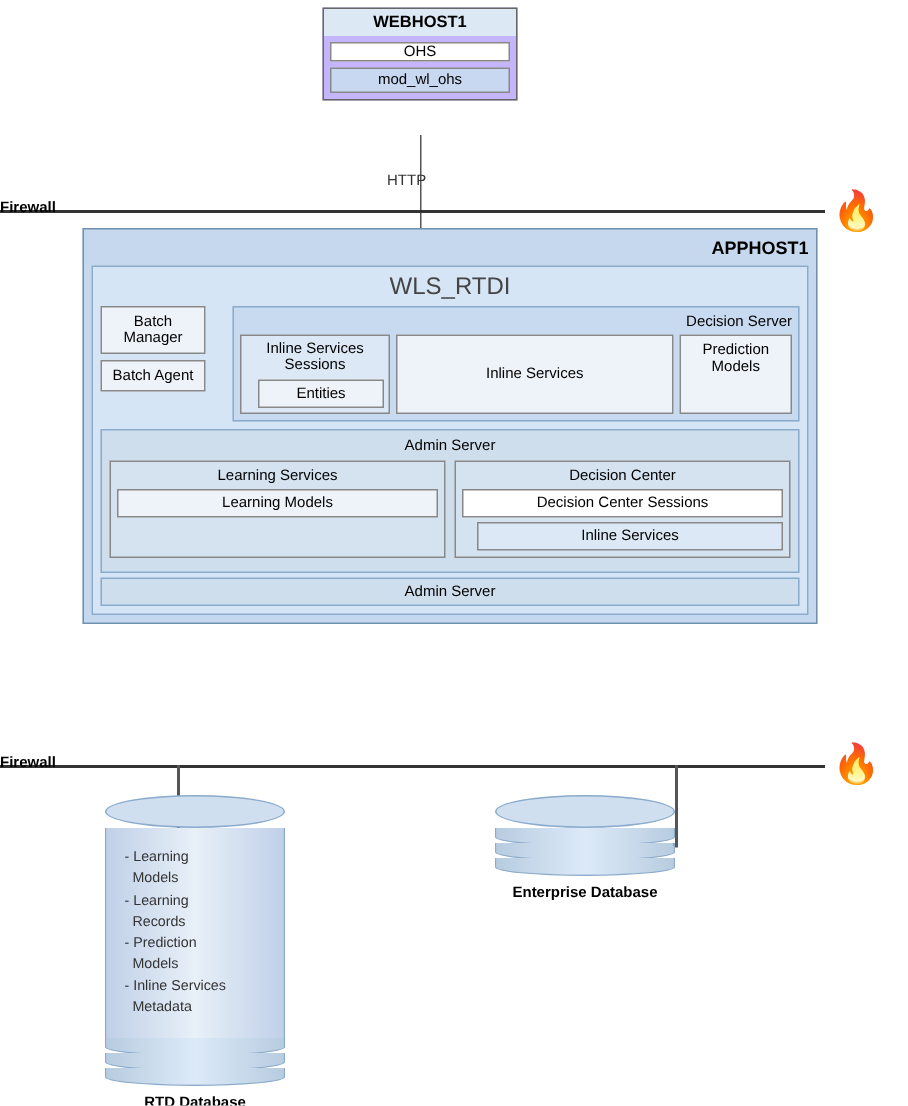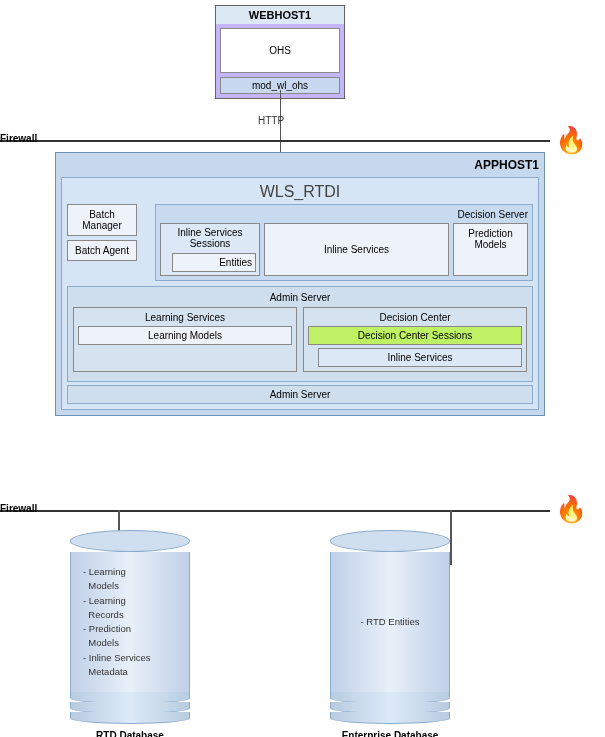--- a/index.html
+++ b/index.html
@@ -32,21 +32,21 @@
       text-align: center;
     }
     .webhost-title {
       font-weight: bold;
       font-size: 11px;
       padding: 3px;
       background: #dde8f5;
     }
     .webhost-ohs {
       font-size: 10px;
-      padding: 16px;
+      padding: 0;
       border: 1px solid #888;
       margin: 4px;
       background: #fff;
     }
     .webhost-mod {
       font-size: 10px;
       padding: 2px;
       border: 1px solid #888;
       margin: 4px 4px 4px 4px;
       background: #c8d8f0;
@@ -189,21 +189,21 @@
     }
     .inline-sessions-title {
       font-size: 10px;
       text-align: center;
       padding-bottom: 2px;
     }
     .entities-box {
       border: 1px solid #888;
       background: #eef3fa;
       font-size: 10px;
-      text-align: right;
+      text-align: center;
       padding: 3px;
       margin-top: 2px;
       margin-left: 8px;
     }
 
     
     .inline-services-ds-box {
       border: 1px solid #888;
       background: #eef3fa;
       font-size: 10px;
@@ -270,21 +270,21 @@
       padding: 4px;
       flex: 1;
     }
     .decision-center-title {
       font-size: 10px;
       text-align: center;
       margin-bottom: 3px;
     }
     .dc-sessions-box {
       border: 1px solid #888;
-      background: #bef264;
+      background: #ffffff;
       font-size: 10px;
       text-align: center;
       padding: 3px;
       margin-bottom: 3px;
     }
     .dc-inline-box {
       border: 1px solid #888;
       background: #dce8f5;
       font-size: 10px;
       text-align: center;
@@ -487,23 +487,20 @@
         <div class="cylinder-disk"></div>
         <div class="cylinder-disk cylinder-disk-2"></div>
         <div class="cylinder-disk cylinder-disk-3"></div>
       </div>
       <div class="cylinder-label">RTD Database</div>
     </div>
 
     <div class="cylinder-wrapper">
       <div class="cylinder">
         <div class="cylinder-top"></div>
-        <div class="cylinder-body" style="height:140px; justify-content:center;">
-          <div class="cylinder-body-text" style="text-align:center; padding-left:0;">- RTD Entities</div>
-        </div>
         <div class="cylinder-disk"></div>
         <div class="cylinder-disk cylinder-disk-2"></div>
         <div class="cylinder-disk cylinder-disk-3"></div>
       </div>
       <div class="cylinder-label">Enterprise Database</div>
     </div>
 
   </div>
 
 </div>

